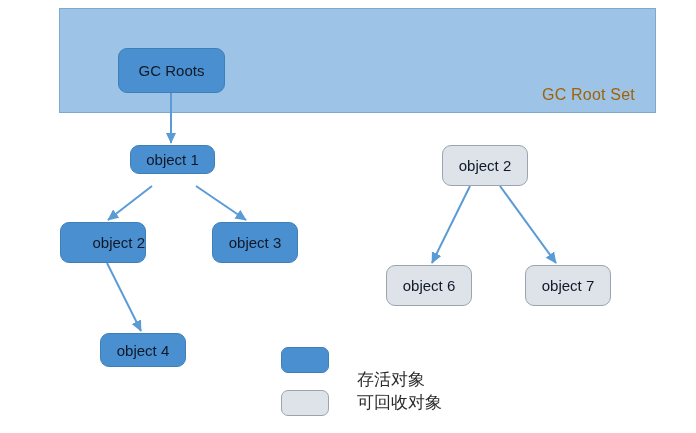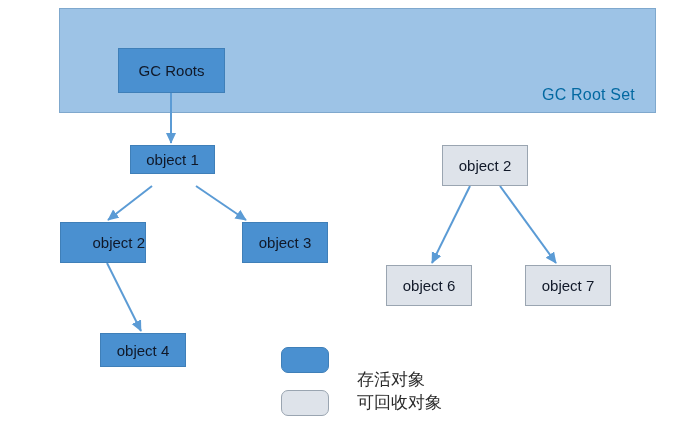--- a/index.html
+++ b/index.html
@@ -27,28 +27,28 @@
   }
   .band {
     position: absolute;
     background: #9dc3e6;
     border: 1px solid #7fa8cd;
     box-sizing: border-box;
   }
   .band-label {
     position: absolute;
     font-size: 16px;
-    color: #0369a1;
+    color: #a16207;
     letter-spacing: 0.2px;
     white-space: nowrap;
   }
   .node {
     position: absolute;
     box-sizing: border-box;
-    border-radius: 0;
+    border-radius: 9px;
     display: flex;
     align-items: center;
     justify-content: center;
     font-size: 15px;
     color: #101828;
     white-space: nowrap;
     z-index: 3;
   }
   .node.live {
     background: #4a90d0;
@@ -106,21 +106,21 @@
   <div id="node-layer">
       <div class="node live" style="left: 118px; top: 48px; width: 107px; height: 45px;">
         <span>GC Roots</span>
       </div>
       <div class="node live" style="left: 130px; top: 145px; width: 85px; height: 29px;">
         <span>object 1</span>
       </div>
       <div class="node live" style="left: 60px; top: 222px; width: 86px; height: 41px; justify-content: flex-end;">
         <span>object 2</span>
       </div>
-      <div class="node live" style="left: 212px; top: 222px; width: 86px; height: 41px; margin-left: 30px;">
+      <div class="node live" style="left: 212px; top: 222px; width: 86px; height: 41px;">
         <span>object 3</span>
       </div>
       <div class="node live" style="left: 100px; top: 333px; width: 86px; height: 34px;">
         <span>object 4</span>
       </div>
       <div class="node garbage" style="left: 442px; top: 145px; width: 86px; height: 41px;">
         <span>object 2</span>
       </div>
       <div class="node garbage" style="left: 386px; top: 265px; width: 86px; height: 41px;">
         <span>object 6</span>

